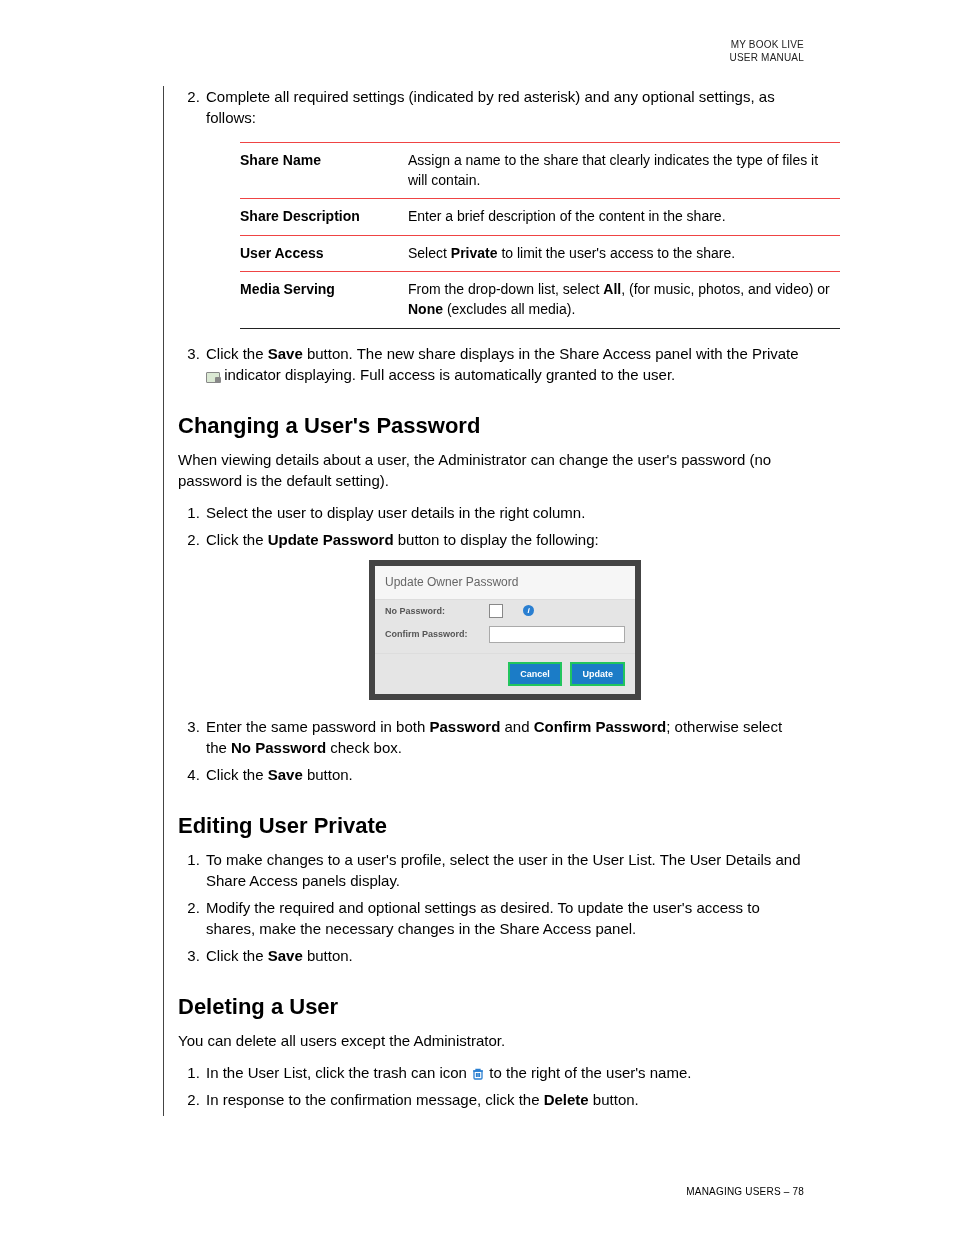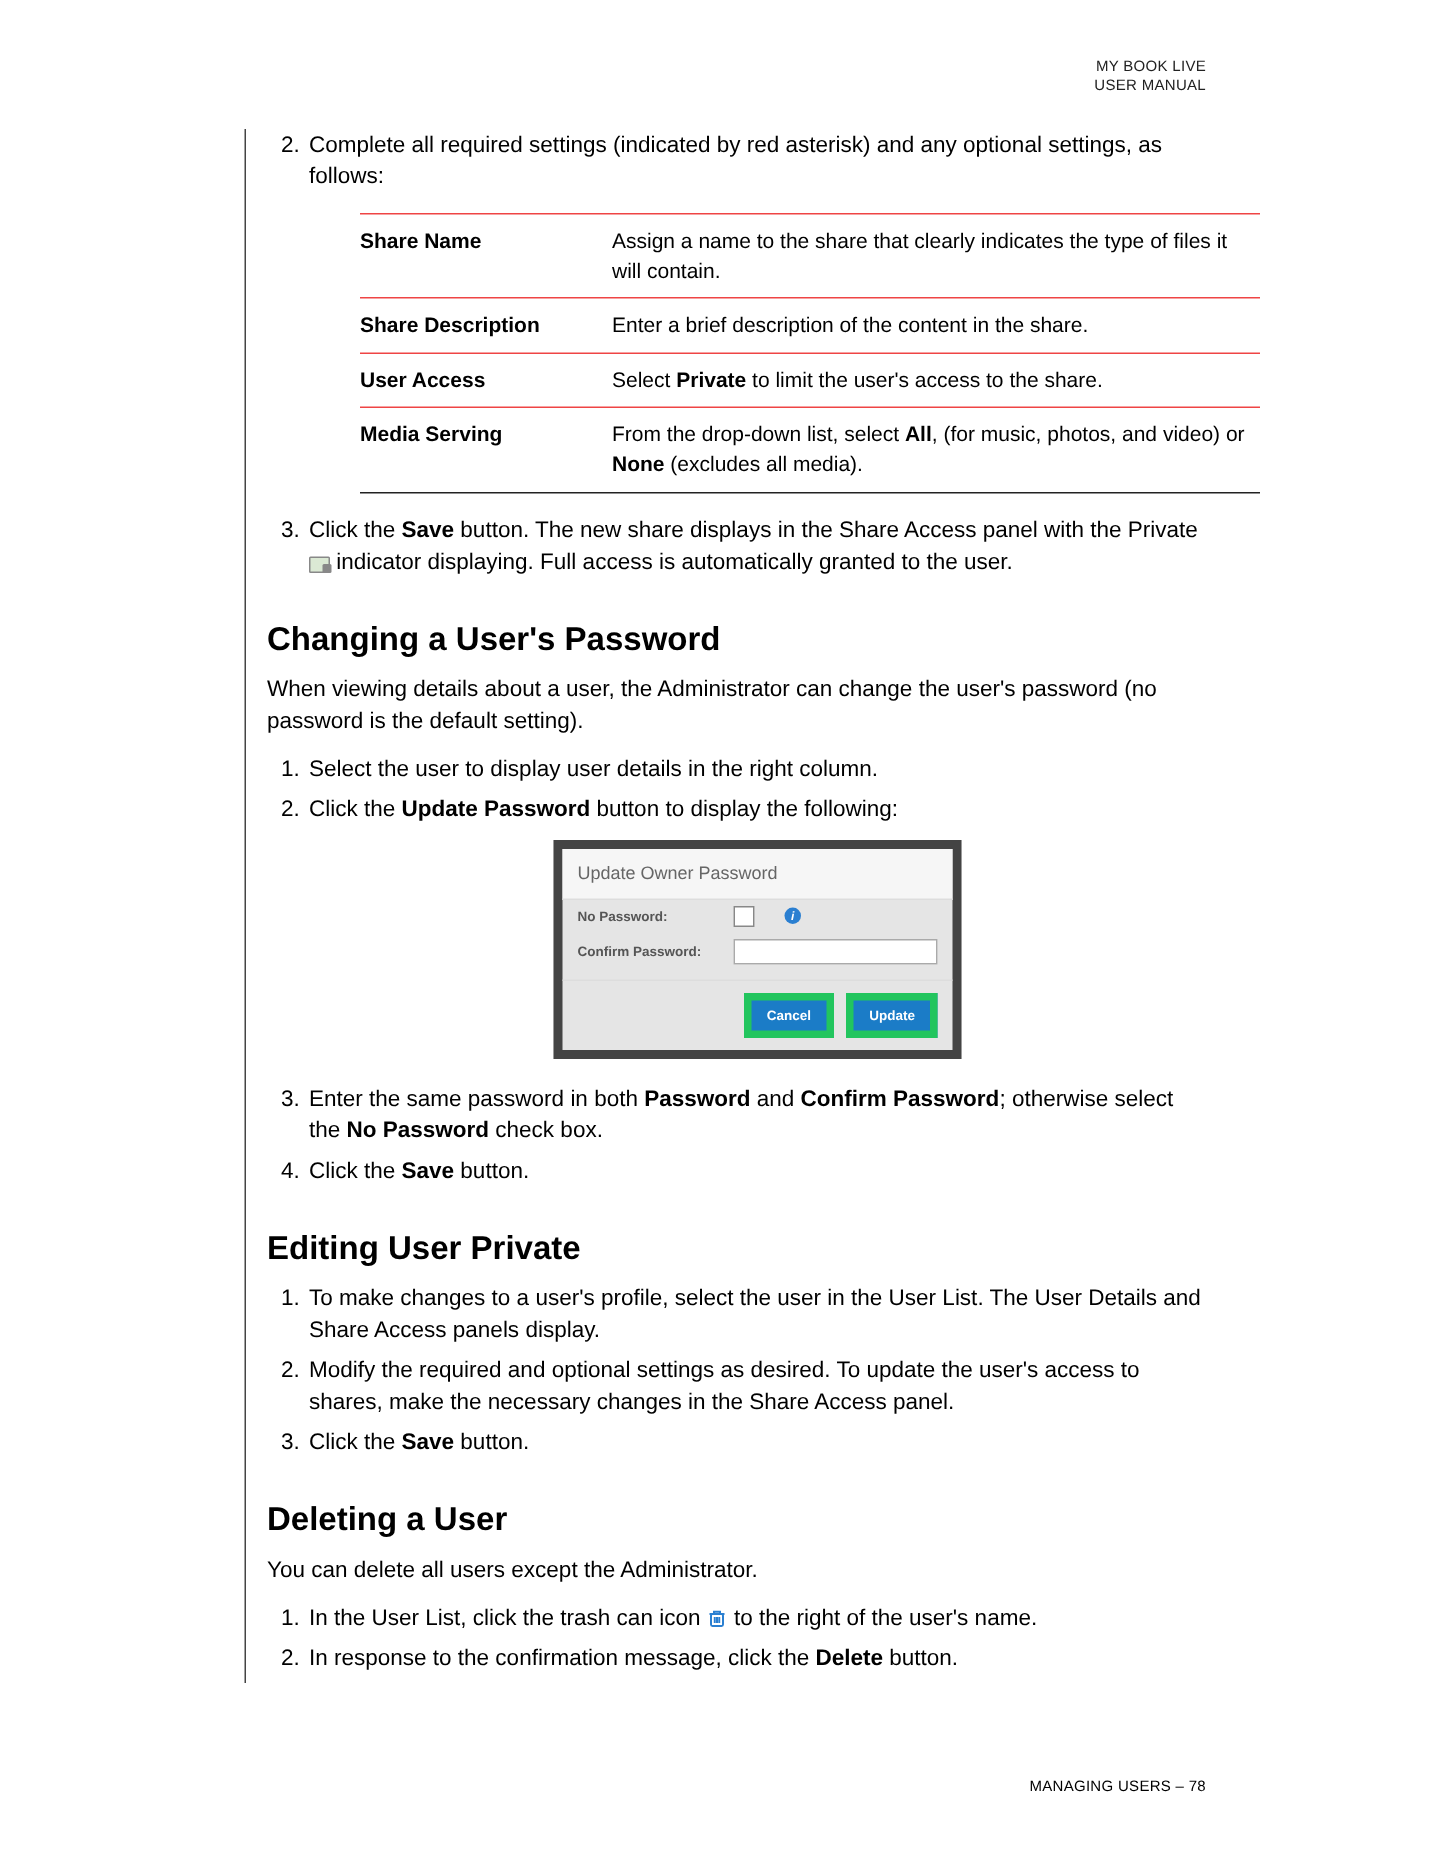--- a/index.html
+++ b/index.html
@@ -149,21 +149,21 @@
     padding: 8px 10px;
     text-align: right;
     margin-top: 6px;
   }
   .dialog .d-btn {
     display: inline-block;
     font-size: 9px;
     font-weight: bold;
     color: #fff;
     background: #1b7cc7;
-    border: 5px solid #22c55e;
+    border: 2px solid #22c55e;
     padding: 4px 10px;
     margin-left: 6px;
   }
   .private-icon {
     display: inline-block;
     width: 14px;
     height: 12px;
     vertical-align: middle;
     position: relative;
   }

